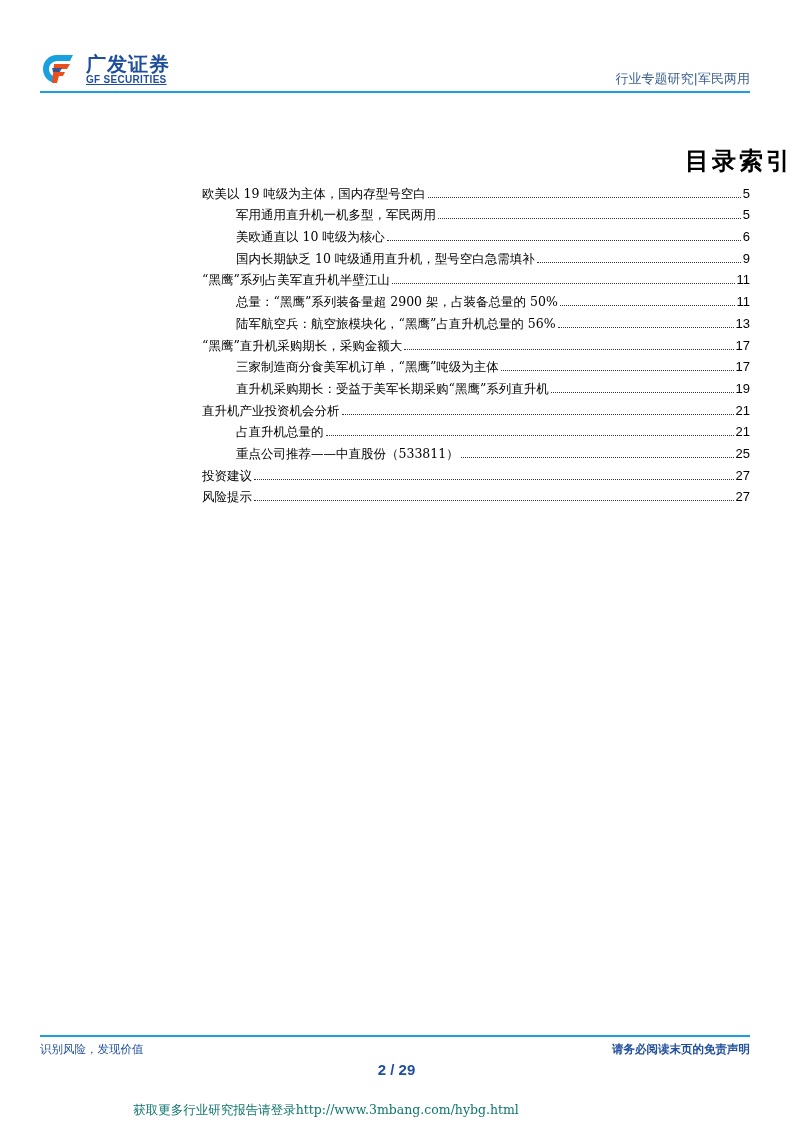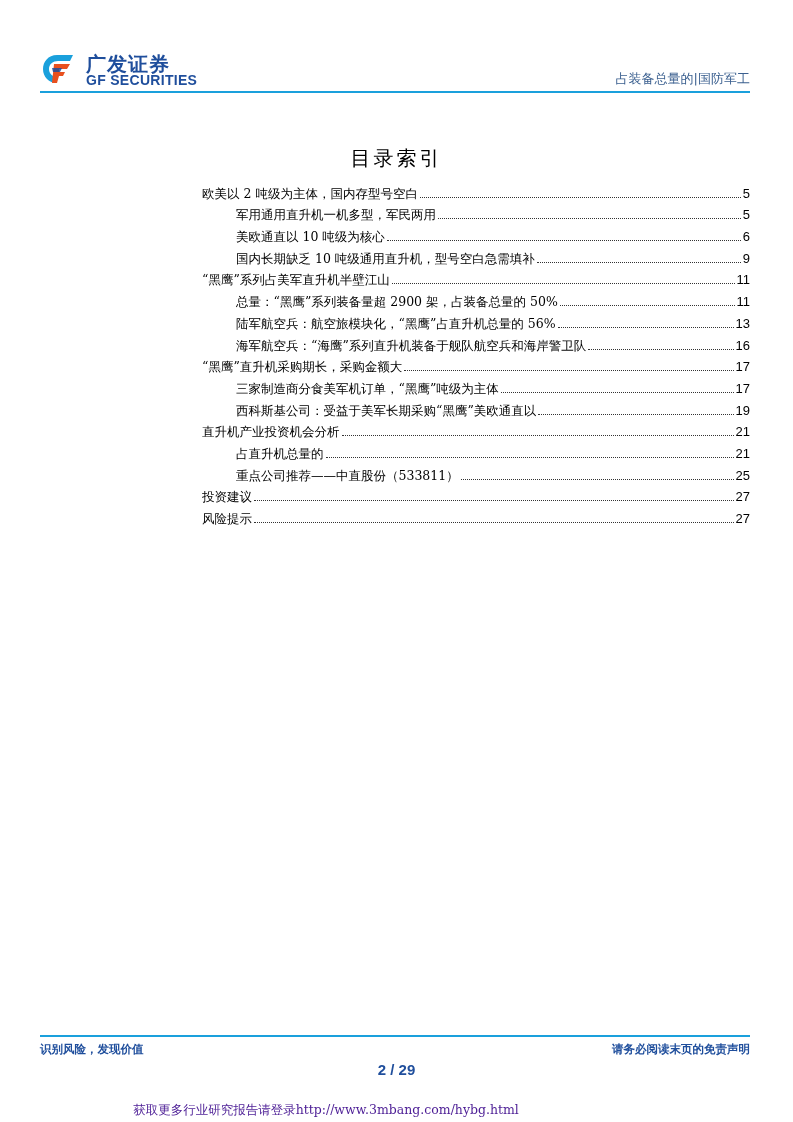--- a/index.html
+++ b/index.html
@@ -2,62 +2,62 @@
 <html><head>
   <meta charset="utf-8">
   <style>
     html, body { margin: 0; padding: 0; background: #ffffff; }
     body { width: 793px; height: 1122px; position: relative; overflow: hidden; font-family: "DejaVu Sans", sans-serif; color: #000; }
     .header { position: absolute; left: 40px; top: 50px; width: 710px; height: 42px; }
     .logo { position: absolute; left: 0; top: 2px; display: flex; align-items: center; }
     .logo-mark { width: 34px; height: 34px; position: relative; }
     .logo-text { margin-left: 12px; display: flex; flex-direction: column; }
     .logo-cn { font-family: "DejaVu Sans", sans-serif; font-weight: bold; font-size: 20px; color: #1f4e9c; letter-spacing: 1px; line-height: 22px; }
-    .logo-en { font-family: "Liberation Sans", sans-serif; font-weight: bold; font-size: 14px; color: #1f4e9c; letter-spacing: 0.3px; line-height: 10px; }
+    .logo-en { font-family: "Liberation Sans", sans-serif; font-weight: bold; font-size: 10px; color: #1f4e9c; letter-spacing: 0.3px; line-height: 10px; text-decoration: underline; }
     .header-right { position: absolute; right: 0; top: 20px; font-size: 13px; color: #3a5f8f; }
     .header-line { position: absolute; left: 0; top: 41px; width: 710px; height: 2px; background: #1aa0dc; }
-    .toc-title { position: absolute; left: 0; width: 793px; top: 145px; text-align: center; font-size: 20px; font-weight: normal; letter-spacing: 3px; color: #000; }
+    .toc-title { position: absolute; left: 0; width: 793px; top: 145px; text-align: right; font-size: 24px; font-weight: bold; letter-spacing: 3px; color: #000; }
     .toc { position: absolute; left: 202px; top: 180px; width: 548px; }
     .toc-row { display: flex; align-items: flex-end; height: 21.7px; font-size: 12.5px; line-height: 16px; }
     .toc-row.l2 { padding-left: 34px; }
     .toc-text { white-space: nowrap; font-family: "DejaVu Serif", serif; }
     .toc-dots { flex: 1; border-bottom: 1px dotted #333; margin: 0 2px 4px 2px; }
     .toc-page { font-family: "Liberation Sans", sans-serif; font-size: 13px; white-space: nowrap; }
     .footer-line { position: absolute; left: 40px; top: 1035px; width: 710px; height: 2px; background: #1aa0dc; }
-    .footer-left { position: absolute; left: 40px; top: 1042px; font-size: 11.5px; color: #1f4e9c; font-weight: bold; }
+    .footer-left { position: absolute; left: 40px; top: 1042px; font-size: 11.5px; color: #1f4e9c; font-weight: normal; }
     .footer-right { position: absolute; right: 43px; top: 1042px; font-size: 11.5px; color: #1f4e9c; font-weight: bold; }
     .page-num { position: absolute; left: 0; width: 793px; top: 1061px; text-align: center; font-family: "Liberation Sans", sans-serif; font-size: 15px; font-weight: bold; color: #1f4e9c; }
-    .watermark { position: absolute; left: 0; width: 652px; top: 1102px; text-align: center; font-family: "DejaVu Serif", serif; font-size: 12.5px; color: #4c1d95; }
+    .watermark { position: absolute; left: 0; width: 652px; top: 1102px; text-align: center; font-family: "DejaVu Serif", serif; font-size: 12.5px; color: #0f766e; }
   </style>
 </head>
 <body>
 
 <div class="header">
   <div class="logo">
     <div class="logo-mark">
       <svg width="34" height="34" viewBox="0 0 34 34">
         <path d="M17 3 C8 3 3 10 3 17 C3 25 9 31 17 31 L17 25 C12 25 9 21 9 17 C9 12 13 9 18 9 L30 9 L33 3 Z" fill="#1aa0dc"></path>
         <path d="M14 12 L30 12 L27 17 L19 17 L19 20 L25 20 L23 24 L19 24 L17 31 L12 31 L14 12 Z" fill="#e8501e"></path>
         <path d="M12 16 L22 16 L20 20 L13 20 Z" fill="#1f4e9c" opacity="0.85"></path>
       </svg>
     </div>
     <div class="logo-text">
       <span class="logo-cn">广发证券</span>
       <span class="logo-en">GF SECURITIES</span>
     </div>
   </div>
-  <div class="header-right">占装备总量的|国防军工</div>
+  <div class="header-right">行业专题研究|军民两用</div>
   <div class="header-line"></div>
 </div>
 
 <div class="toc-title">目录索引</div>
 
 <div class="toc">
   <div class="toc-row l1">
-      <span class="toc-text">欧美以 2 吨级为主体，国内存型号空白</span>
+      <span class="toc-text">欧美以 19 吨级为主体，国内存型号空白</span>
       <span class="toc-dots"></span>
       <span class="toc-page">5</span>
     </div>
   <div class="toc-row l2">
       <span class="toc-text">军用通用直升机一机多型，军民两用</span>
       <span class="toc-dots"></span>
       <span class="toc-page">5</span>
     </div>
   <div class="toc-row l2">
       <span class="toc-text">美欧通直以 10 吨级为核心</span>
@@ -77,37 +77,32 @@
   <div class="toc-row l2">
       <span class="toc-text">总量：“黑鹰”系列装备量超 2900 架，占装备总量的 50%</span>
       <span class="toc-dots"></span>
       <span class="toc-page">11</span>
     </div>
   <div class="toc-row l2">
       <span class="toc-text">陆军航空兵：航空旅模块化，“黑鹰”占直升机总量的 56%</span>
       <span class="toc-dots"></span>
       <span class="toc-page">13</span>
     </div>
-  <div class="toc-row l2">
-      <span class="toc-text">海军航空兵：“海鹰”系列直升机装备于舰队航空兵和海岸警卫队</span>
-      <span class="toc-dots"></span>
-      <span class="toc-page">16</span>
-    </div>
   <div class="toc-row l1">
       <span class="toc-text">“黑鹰”直升机采购期长，采购金额大</span>
       <span class="toc-dots"></span>
       <span class="toc-page">17</span>
     </div>
   <div class="toc-row l2">
       <span class="toc-text">三家制造商分食美军机订单，“黑鹰”吨级为主体</span>
       <span class="toc-dots"></span>
       <span class="toc-page">17</span>
     </div>
   <div class="toc-row l2">
-      <span class="toc-text">西科斯基公司：受益于美军长期采购“黑鹰”美欧通直以</span>
+      <span class="toc-text">直升机采购期长：受益于美军长期采购“黑鹰”系列直升机</span>
       <span class="toc-dots"></span>
       <span class="toc-page">19</span>
     </div>
   <div class="toc-row l1">
       <span class="toc-text">直升机产业投资机会分析</span>
       <span class="toc-dots"></span>
       <span class="toc-page">21</span>
     </div>
   <div class="toc-row l2">
       <span class="toc-text">占直升机总量的</span>

